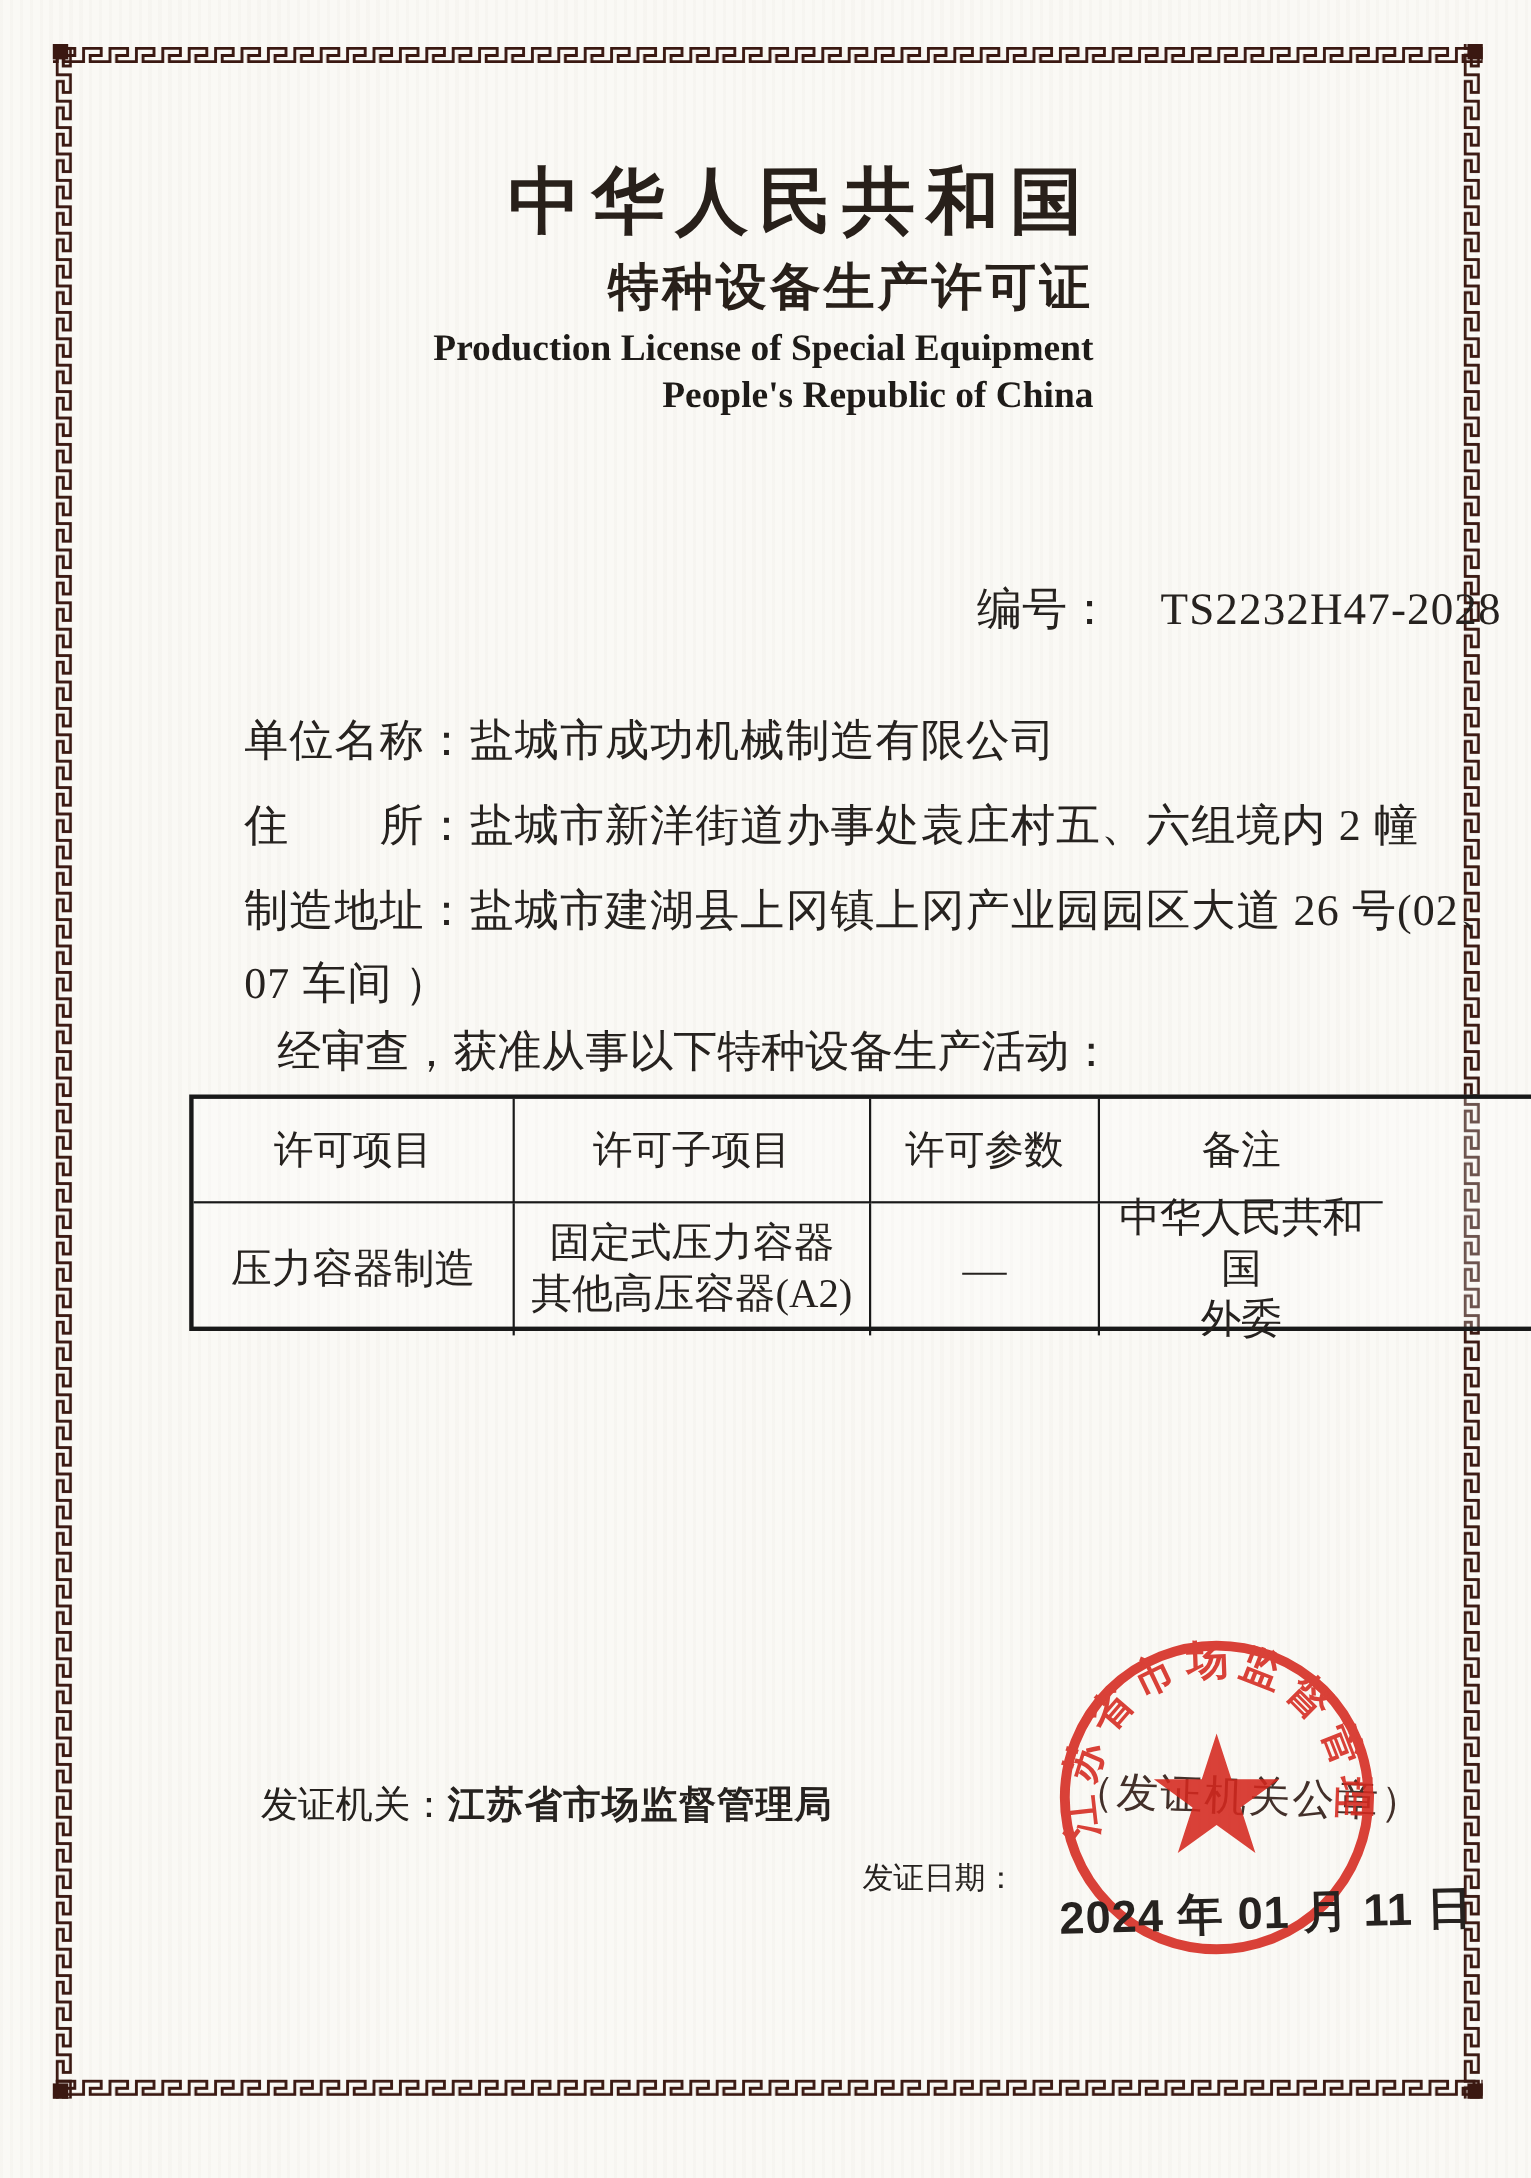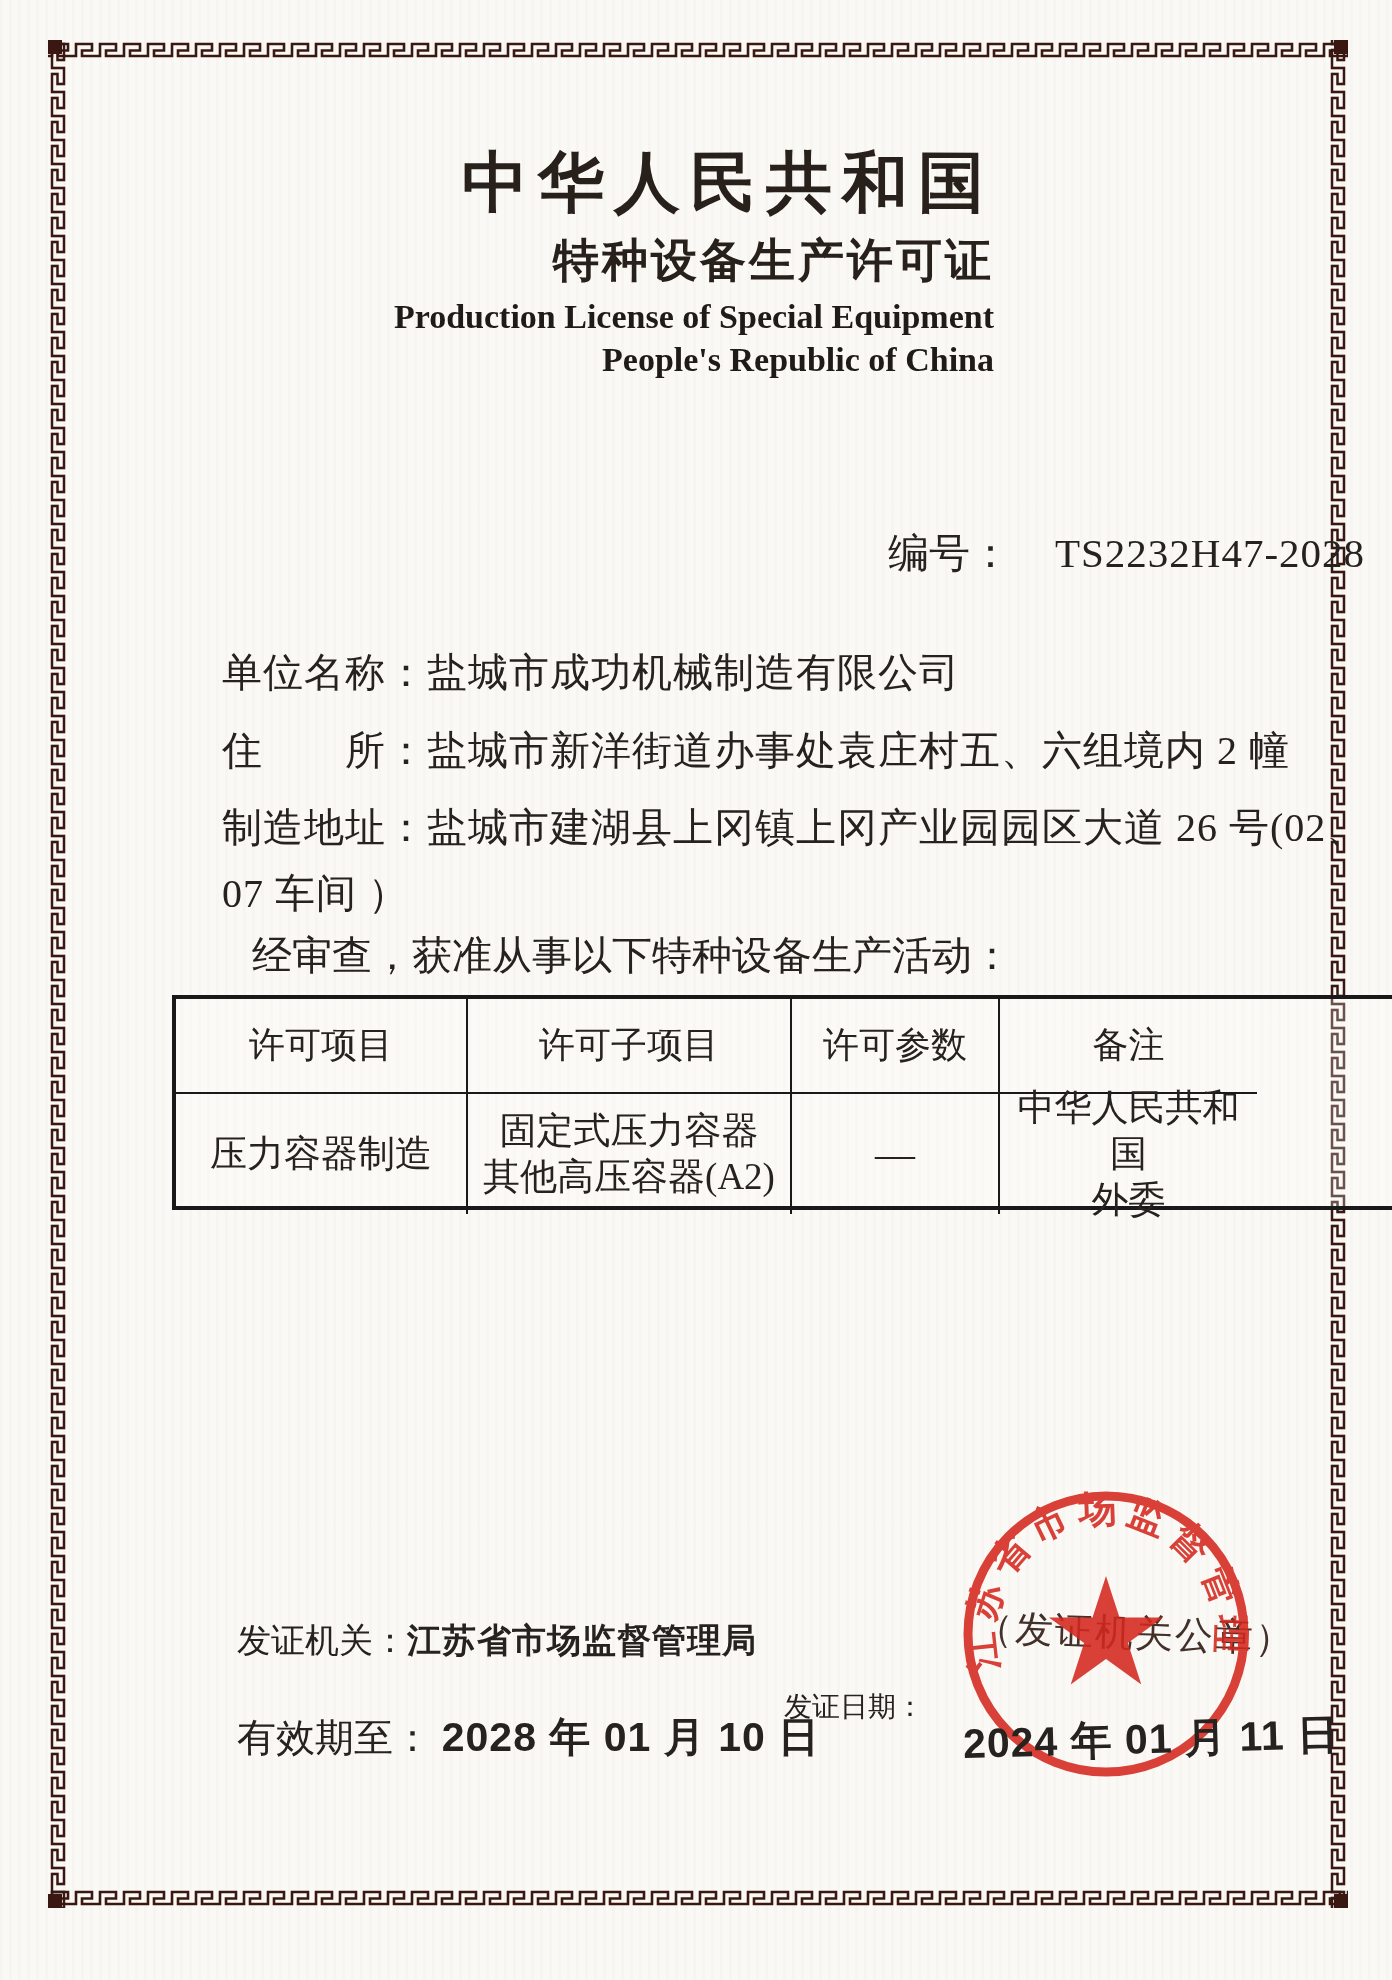--- a/index.html
+++ b/index.html
@@ -131,23 +131,20 @@
     </div>
     <div class="cell body-row last-col">
       <span>中华人民共和国</span>
       <span>外委</span>
     </div>
   </div>
 
   <div class="abs authority">
     <span>发证机关：</span><span class="val">江苏省市场监督管理局</span>
   </div>
-  <div class="abs valid">
-    <span>有效期至：</span> <span class="date-val">2028 年 01 月 10 日</span>
-  </div>
   <div class="abs issue-label">发证日期：</div>
   <div class="abs issue-date date-val">2024 年 01 月 11 日</div>
 
   <div class="abs seal-placeholder">（发证机关公章）</div>
 
   <svg class="seal-svg" width="296" height="296" viewBox="0 0 296 296">
     <circle cx="148" cy="148" r="138" fill="none" stroke="#d5281e" stroke-width="9"></circle>
     <polygon points="148,90 161.5,131.4 205.1,131.5 169.9,157.1 183.3,198.5 148,173 112.7,198.5 126.1,157.1 90.9,131.5 134.5,131.4" fill="#d5281e"></polygon>
     <path id="sealArc" d="M 42.8 186.3 A 112 112 0 1 1 253.2 186.3" fill="none"></path>
     <text class="seal-ring-text">

